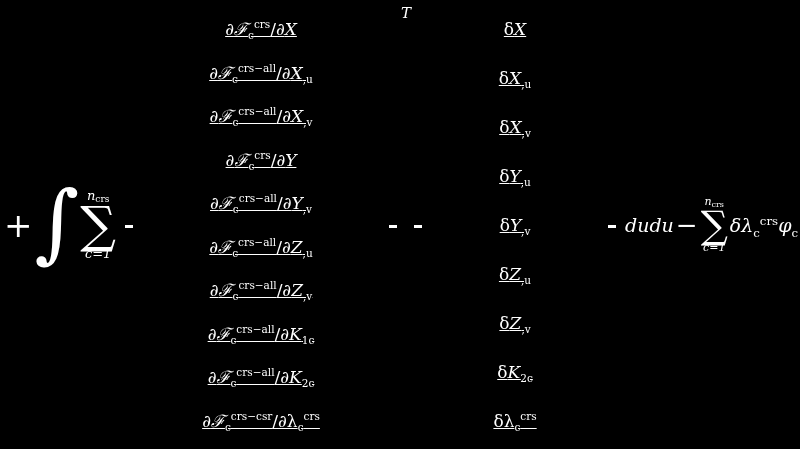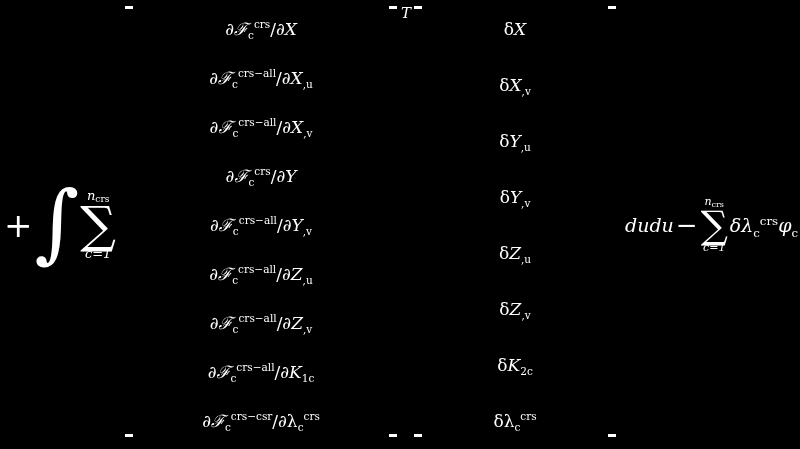--- a/index.html
+++ b/index.html
@@ -71,21 +71,22 @@
   .bigsum .sum-bot {
     font-size: 13px;
     margin-top: -3px;
     font-style: italic;
   }
 
   
   .vecwrap {
     position: relative;
     display: inline-flex;
-    align-items: flex-start;
+    align-items: center;
+    text-decoration: underline;
   }
   .bracket {
     width: 14px;
     position: relative;
   }
   .bracket::before {
     content: "";
     position: absolute;
     top: 0;
     bottom: 0;
@@ -224,33 +225,39 @@
       <span class="row">
           <span class="expr">∂<span class="mathit">ℱ</span><sub>c</sub><sup class="up">crs−all</sup>/∂<span class="mathit">Z</span><sub>,u</sub></span>
         </span>
       <span class="row">
           <span class="expr">∂<span class="mathit">ℱ</span><sub>c</sub><sup class="up">crs−all</sup>/∂<span class="mathit">Z</span><sub>,v</sub></span>
         </span>
       <span class="row">
           <span class="expr">∂<span class="mathit">ℱ</span><sub>c</sub><sup class="up">crs−all</sup>/∂<span class="mathit">K</span><sub>1c</sub></span>
         </span>
       <span class="row">
+          <span class="expr">∂<span class="mathit">ℱ</span><sub>c</sub><sup class="up">crs−all</sup>/∂<span class="mathit">K</span><sub>2c</sub></span>
+        </span>
+      <span class="row">
           <span class="expr">∂<span class="mathit">ℱ</span><sub>c</sub><sup class="up">crs−csr</sup>/∂λ<sub>c</sub><sup class="up">crs</sup></span>
         </span>
     </span>
     <span class="bracket right"></span>
   </span>
 
   <span class="transpose">T</span>
 
   <span class="vecwrap">
     <span class="bracket left"></span>
     <span class="col col2">
       <span class="row">
           <span class="expr">δ<span class="mathit">X</span></span>
+        </span>
+      <span class="row">
+          <span class="expr">δ<span class="mathit">X</span><sub>,u</sub></span>
         </span>
       <span class="row">
           <span class="expr">δ<span class="mathit">X</span><sub>,v</sub></span>
         </span>
       <span class="row">
           <span class="expr">δ<span class="mathit">Y</span><sub>,u</sub></span>
         </span>
       <span class="row">
           <span class="expr">δ<span class="mathit">Y</span><sub>,v</sub></span>
         </span>

